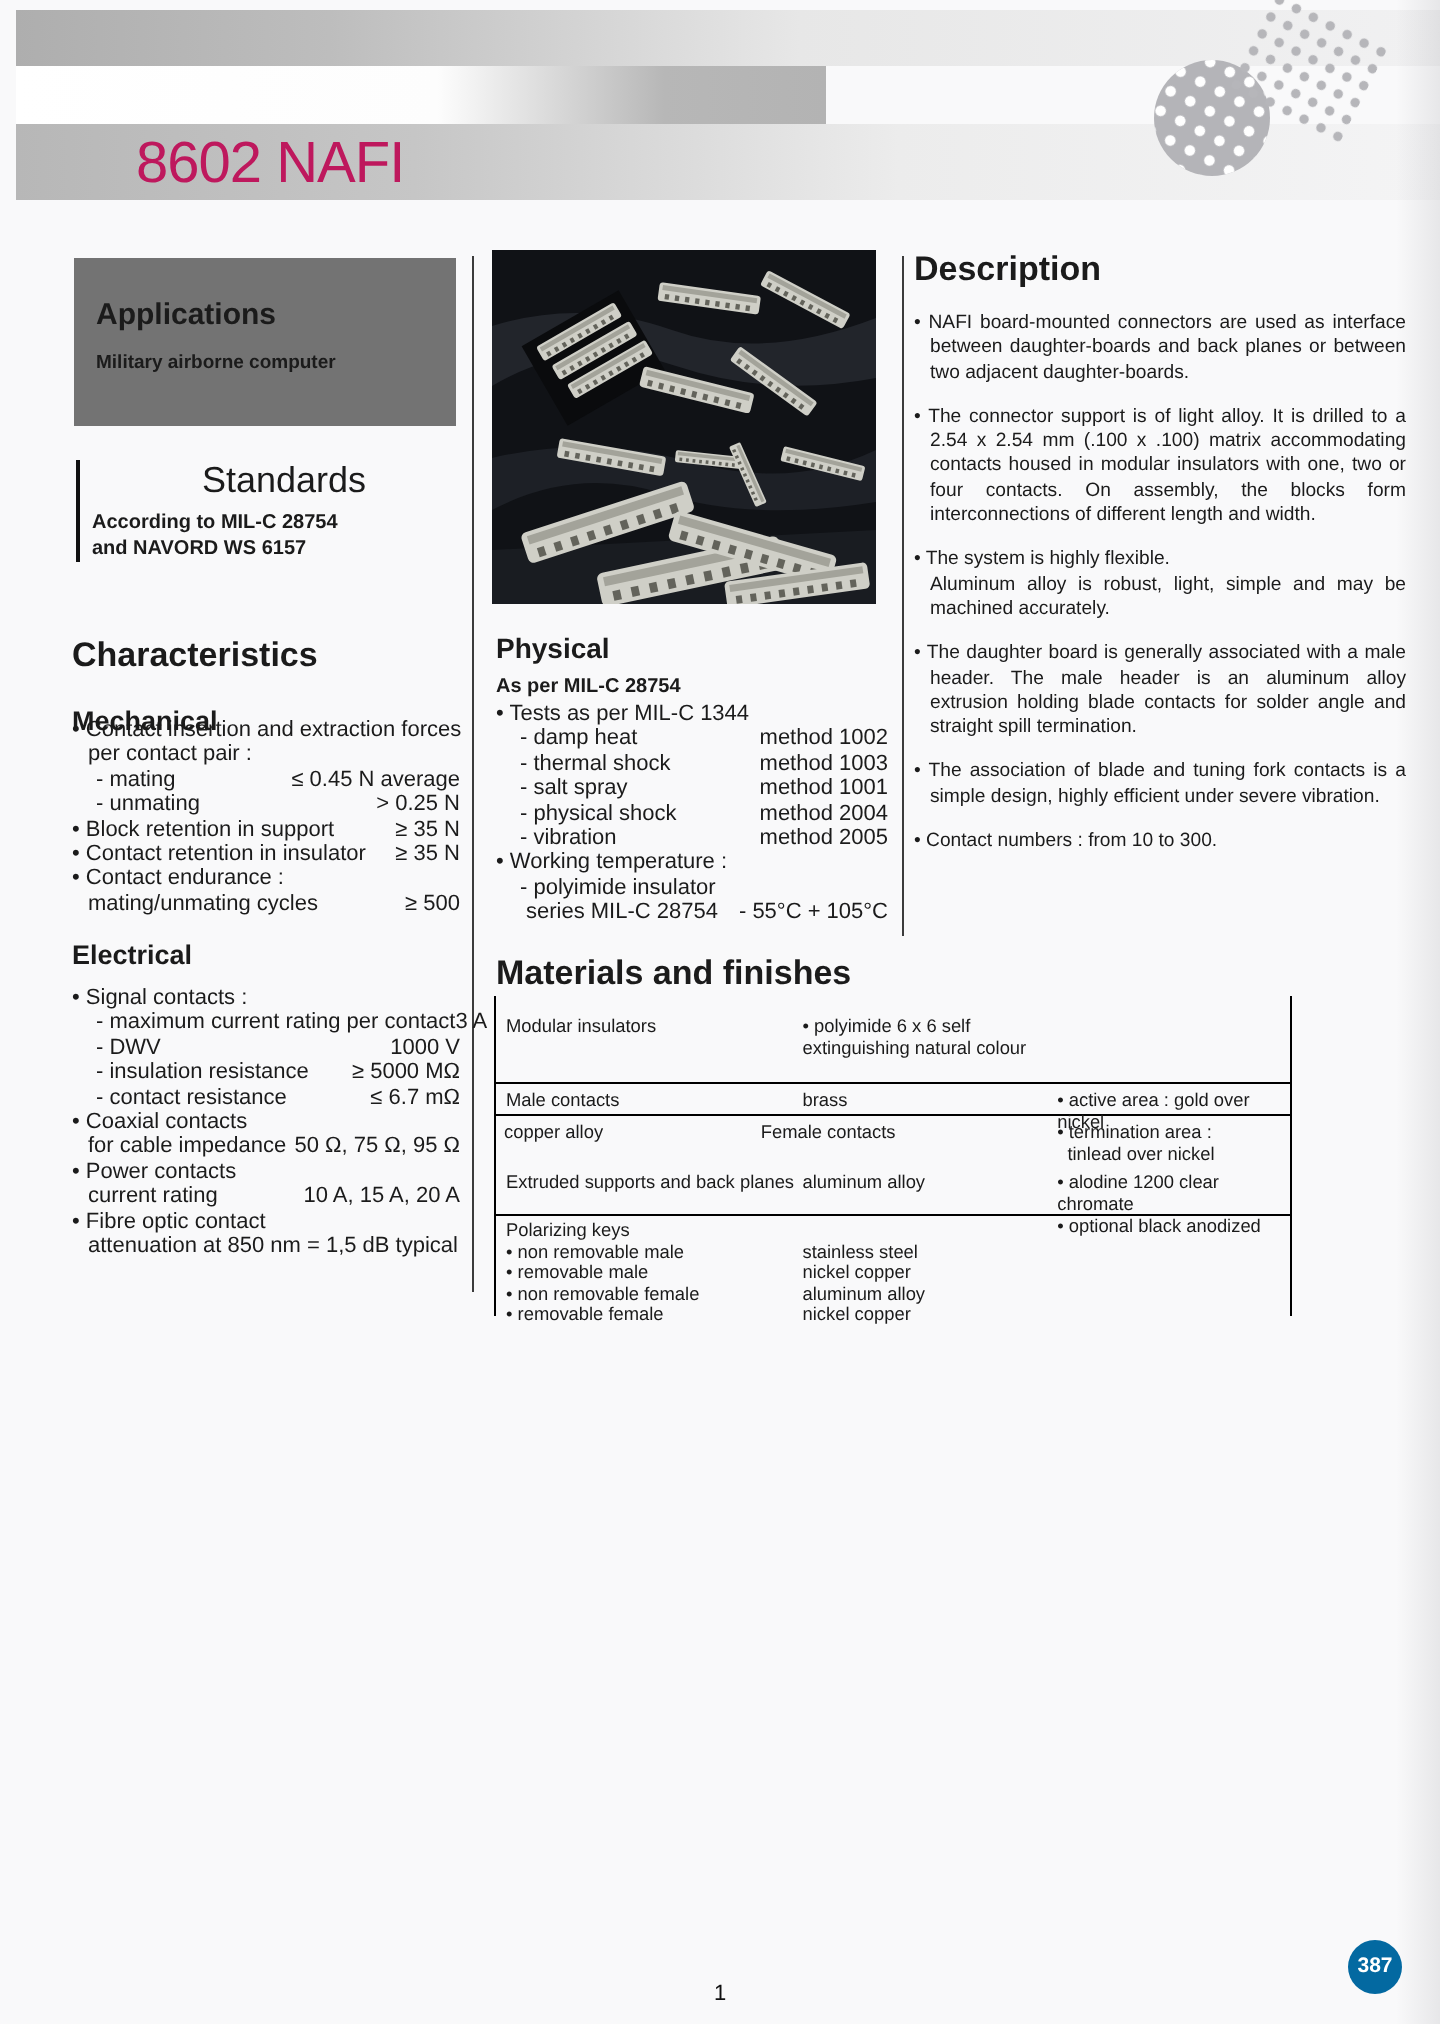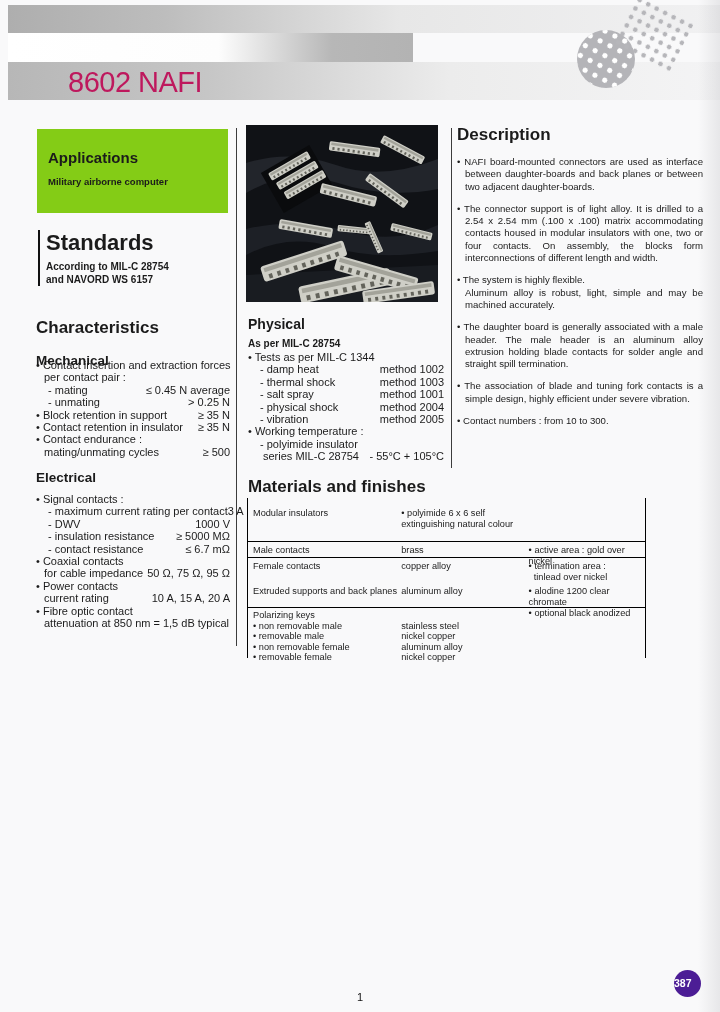--- a/index.html
+++ b/index.html
@@ -28,25 +28,25 @@
   .logo-dots{left:621px;top:5px;width:64px;height:58px;
     background-image:radial-gradient(circle,#b6b6ba 2.1px,rgba(182,182,186,0) 2.6px);
     background-size:9.5px 9.5px;transform:rotate(27deg);}
   .bg-right{right:0;top:0;width:22px;height:100%;
     background:linear-gradient(to right,rgba(120,120,128,0) 0%,rgba(120,120,128,0.14) 100%);}
   
   .vline{width:1px;background:#3c3c3c;}
   #vline-left{left:236px;top:128px;height:518px;}
   #vline-right{left:451px;top:128px;height:340px;}
   
-  .app-box{left:37px;top:129px;width:191px;height:84px;background:#84cc16;}
+  .app-box{left:37px;top:129px;width:191px;height:84px;background:#737373;}
   .app-title{margin:20px 0 10px 11px;font-size:15px;font-weight:700;}
   .app-text{margin-left:11px;font-size:9.5px;font-weight:700;}
   .std-block{left:38px;top:230px;width:192px;border-left:2px solid #111;padding-left:6px;}
-  .std-title{font-size:22px;font-weight:700;margin-bottom:5px;}
+  .std-title{font-size:18px;font-weight:400;margin-bottom:5px;text-align:center;}
   .std-line{font-size:10px;font-weight:700;line-height:12.5px;}
   
   .h-big{font-size:17px;font-weight:700;}
   .h-mid{font-size:13.5px;font-weight:700;}
   .h-sub{font-size:10px;font-weight:700;}
   
   .spec-list{width:194px;font-size:11px;}
   .spec-row{display:flex;justify-content:space-between;line-height:12.4px;white-space:nowrap;}
   .spec-row .lbl{text-align:left;}
   .spec-row .val{text-align:left;}
@@ -72,22 +72,22 @@
   .mat-row .c2{padding-left:4px;}
   .mat-row .c3{padding-left:4px;}
   .row-a{height:44px;border-bottom:1px solid #000;padding-top:10px;box-sizing:border-box;}
   .row-b{height:16px;border-bottom:1px solid #000;padding-top:3px;box-sizing:border-box;}
   .row-c{height:26px;padding-top:3px;box-sizing:border-box;}
   .row-d{height:24px;border-bottom:1px solid #000;padding-top:2px;box-sizing:border-box;}
   .row-e{height:50px;padding-top:2px;box-sizing:border-box;}
   .row-e .cell{line-height:10.6px;}
   
   .page-no{left:0;top:991px;width:720px;text-align:center;font-size:11px;color:#111;}
-  .badge{left:674px;top:970px;width:27px;height:27px;border-radius:50%;background:#4c1d95;
-    color:#fff;font-size:10.5px;font-weight:600;text-align:left;line-height:27px;}
+  .badge{left:674px;top:970px;width:27px;height:27px;border-radius:50%;background:#0369a1;
+    color:#fff;font-size:10.5px;font-weight:600;text-align:center;line-height:27px;}
 </style>
 </head>
 <body>
 
 <div class="abs band-top"></div>
 <div class="abs band-mid"></div>
 <div class="abs band-title"></div>
 <div class="abs page-title">8602 NAFI</div>
 <div class="abs logo-circle"></div>
 <div class="abs logo-dots"></div>
@@ -293,22 +293,22 @@
     <div class="cell c2">• polyimide 6 x 6 self
 extinguishing natural colour</div>
     <div class="cell c3"></div>
   </div>
   <div class="mat-row row-b">
     <div class="cell c1">Male contacts</div>
     <div class="cell c2">brass</div>
     <div class="cell c3">• active area : gold over nickel</div>
   </div>
   <div class="mat-row row-c">
+    <div class="cell c2">copper alloy</div>
     <div class="cell c1">Female contacts</div>
-    <div class="cell c2">copper alloy</div>
     <div class="cell c3">• termination area :
 &nbsp;&nbsp;tinlead over nickel</div>
   </div>
   <div class="mat-row row-d">
     <div class="cell c1">Extruded supports and back planes</div>
     <div class="cell c2">aluminum alloy</div>
     <div class="cell c3">• alodine 1200 clear chromate
 • optional black anodized</div>
   </div>
   <div class="mat-row row-e">

